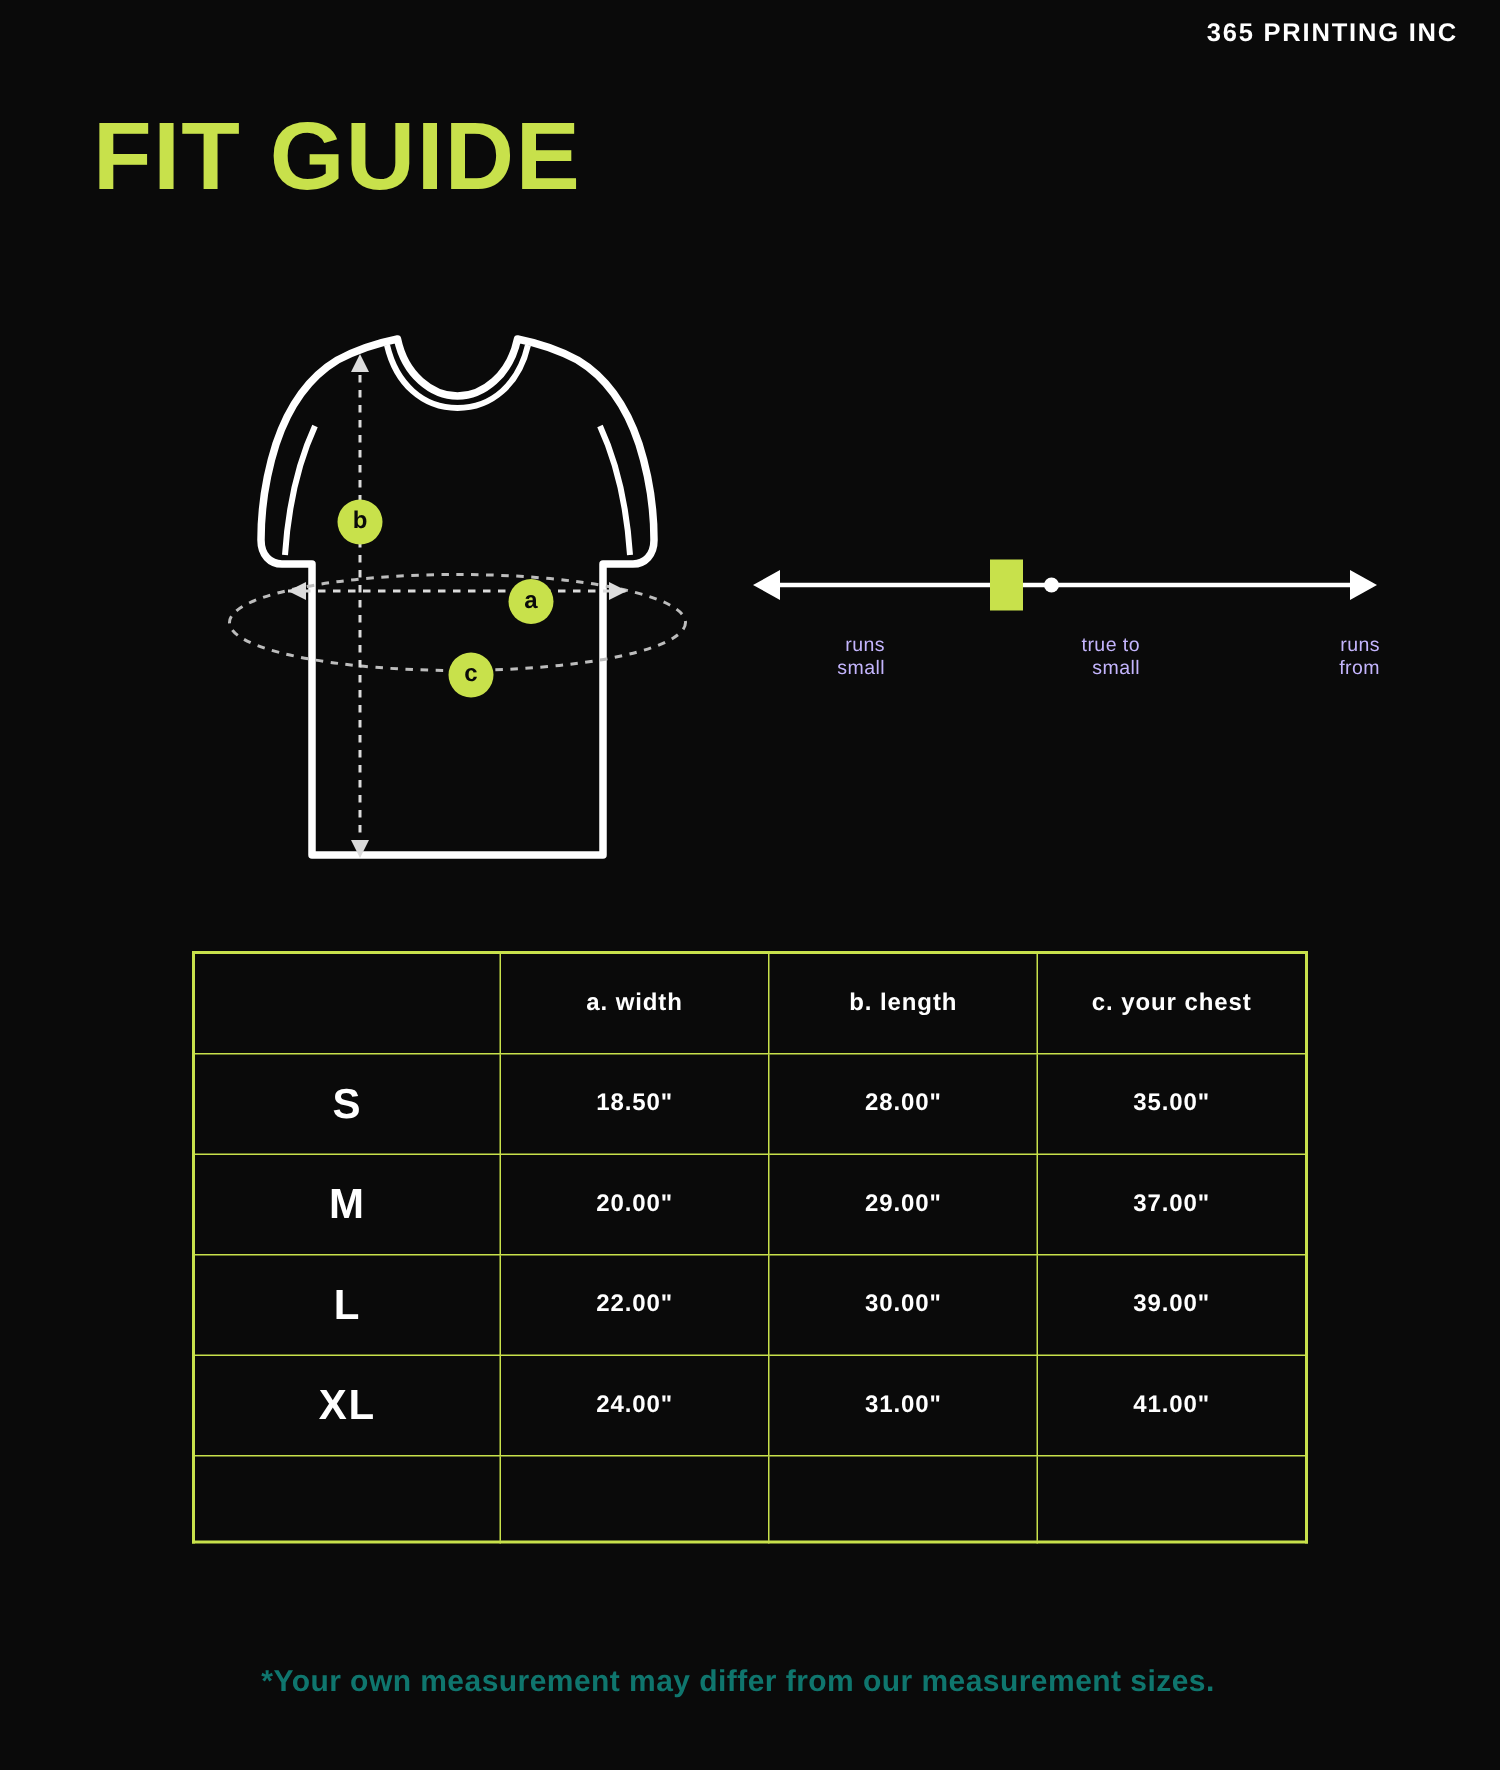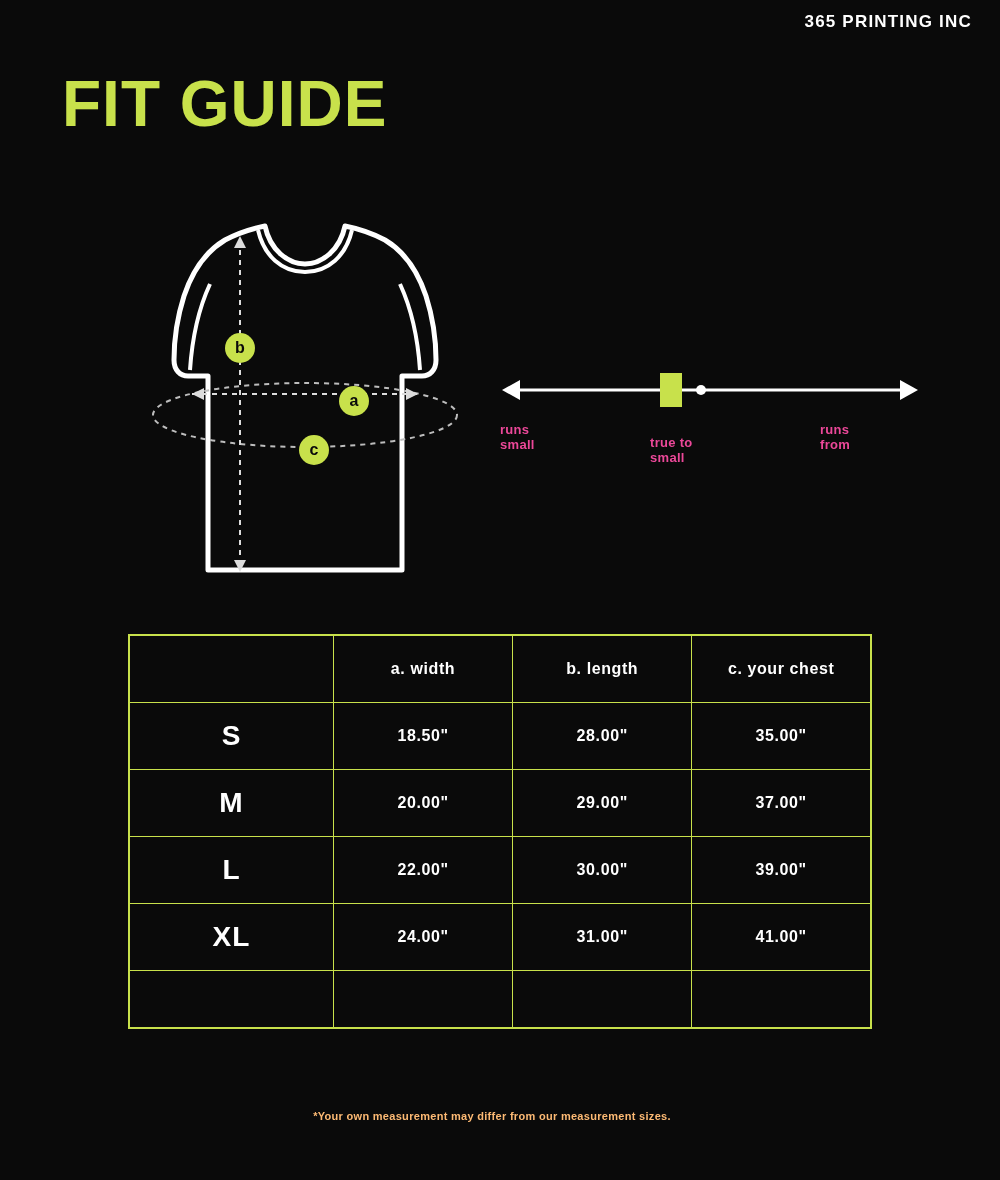--- a/index.html
+++ b/index.html
@@ -83,28 +83,28 @@
   .fitscale {
     position: absolute;
     left: 500px;
     top: 360px;
     width: 420px;
     height: 110px;
   }
   .fit-label {
     position: absolute;
     font-size: 13px;
-    font-weight: bold;
-    color: #ec4899;
-    text-align: left;
+    font-weight: normal;
+    color: #c4b5fd;
+    text-align: right;
     line-height: 15px;
     letter-spacing: 0.3px;
   }
   .fit-small { left: 0px; top: 62px; width: 90px; }
-  .fit-true  { left: 150px; top: 62px; width: 110px; margin-top: 13px; }
+  .fit-true  { left: 150px; top: 62px; width: 110px; }
   .fit-large { left: 320px; top: 62px; width: 100px; }
 
   
   .table-wrap {
     position: absolute;
     left: 128px;
     top: 634px;
     width: 744px;
   }
   table.sizes {
@@ -141,23 +141,23 @@
     letter-spacing: 0.6px;
   }
   tr.blank-row td { height: 56px; }
 
   .footnote {
     position: absolute;
     left: 0;
     right: 16px;
     top: 1110px;
     text-align: center;
-    font-size: 11px;
-    font-weight: bold;
-    color: #fdba74;
+    font-size: 20px;
+    font-weight: bold;
+    color: #0f766e;
     letter-spacing: 0.3px;
   }
 </style>
 </head>
 <body>
 
 <div class="page">
 
   <div class="brand">365 PRINTING INC</div>
 

